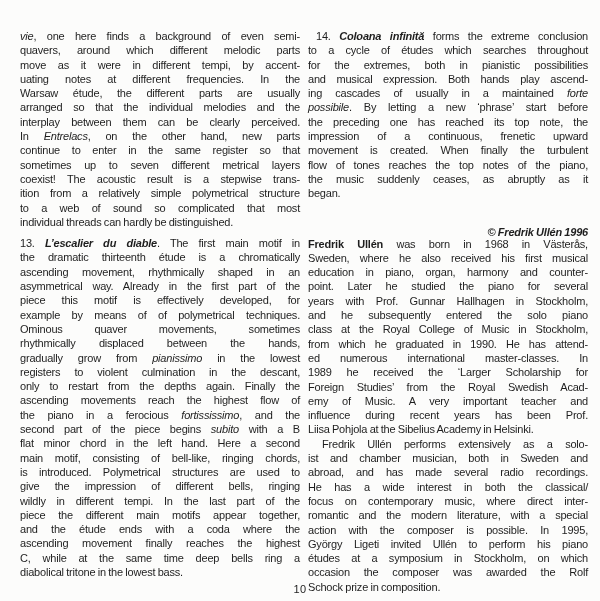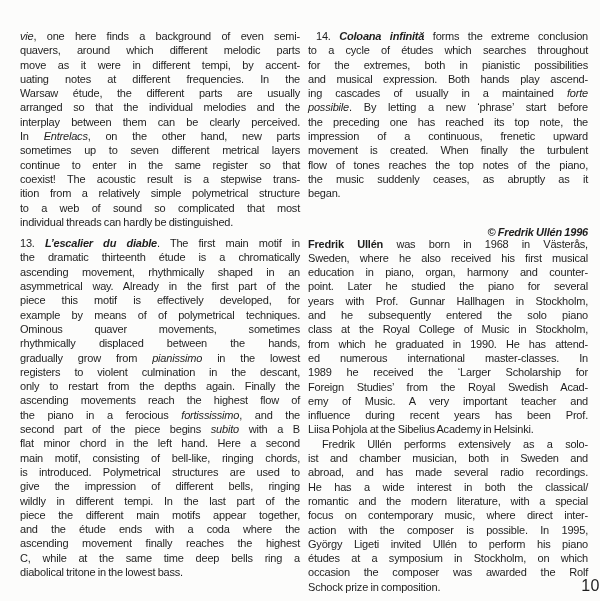--- a/index.html
+++ b/index.html
@@ -30,42 +30,42 @@
   .line.split { display: flex; justify-content: space-between; text-align: left; }
   .s-i  { font-style: italic; }
   .s-b  { font-weight: 700; }
   .s-bi { font-weight: 700; font-style: italic; margin-top: 36px; }
   .credit { transform: translateY(3px); }
   .footer {
     position: absolute;
     bottom: 6px;
     left: 0;
     right: 0;
-    text-align: right;
-    font-size: 16px;
+    text-align: center;
+    font-size: 11px;
     letter-spacing: 0.5px;
   }
 </style>
 </head>
 <body>
 
 <div class="page">
   <div class="columns">
     <div class="col">
         <div class="para">
           <div class="line j"><span class="s-i">vie</span><span>, one here finds a background of even semi-</span></div>
           <div class="line j"><span>quavers, around which different melodic parts</span></div>
           <div class="line j"><span>move as it were in different tempi, by accent-</span></div>
           <div class="line j"><span>uating notes at different frequencies. In the</span></div>
           <div class="line j"><span>Warsaw étude, the different parts are usually</span></div>
           <div class="line j"><span>arranged so that the individual melodies and the</span></div>
           <div class="line j"><span>interplay between them can be clearly perceived.</span></div>
           <div class="line j"><span>In </span><span class="s-i">Entrelacs</span><span>, on the other hand, new parts</span></div>
+          <div class="line j"><span>continue to enter in the same register so that</span></div>
           <div class="line j"><span>sometimes up to seven different metrical layers</span></div>
-          <div class="line j"><span>continue to enter in the same register so that</span></div>
           <div class="line j"><span>coexist! The acoustic result is a stepwise trans-</span></div>
           <div class="line j"><span>ition from a relatively simple polymetrical structure</span></div>
           <div class="line j"><span>to a web of sound so complicated that most</span></div>
           <div class="line l"><span>individual threads can hardly be distinguished.</span></div>
         </div>
         <div class="para" style="margin-top: 7px;">
           <div class="line j"><span>13. </span><span class="s-bi">L’escalier du diable</span><span>. The first main motif in</span></div>
           <div class="line j"><span>the dramatic thirteenth étude is a chromatically</span></div>
           <div class="line j"><span>ascending movement, rhythmically shaped in an</span></div>
           <div class="line j"><span>asymmetrical way. Already in the first part of the</span></div>
@@ -123,22 +123,22 @@
           <div class="line j"><span>Foreign Studies’ from the Royal Swedish Acad-</span></div>
           <div class="line j"><span>emy of Music. A very important teacher and</span></div>
           <div class="line j"><span>influence during recent years has been Prof.</span></div>
           <div class="line l"><span>Liisa Pohjola at the Sibelius Academy in Helsinki.</span></div>
         </div>
         <div class="para">
           <div class="line j" style="text-indent: 14px;"><span>Fredrik Ullén performs extensively as a solo-</span></div>
           <div class="line j"><span>ist and chamber musician, both in Sweden and</span></div>
           <div class="line j"><span>abroad, and has made several radio recordings.</span></div>
           <div class="line j"><span>He has a wide interest in both the classical/</span></div>
+          <div class="line j"><span>focus on contemporary music, where direct inter-</span></div>
           <div class="line j"><span>romantic and the modern literature, with a special</span></div>
-          <div class="line j"><span>focus on contemporary music, where direct inter-</span></div>
           <div class="line j"><span>action with the composer is possible. In 1995,</span></div>
           <div class="line j"><span>György Ligeti invited Ullén to perform his piano</span></div>
           <div class="line j"><span>études at a symposium in Stockholm, on which</span></div>
           <div class="line j"><span>occasion the composer was awarded the Rolf</span></div>
           <div class="line l"><span>Schock prize in composition.</span></div>
         </div>
       </div>
   </div>
   <div class="footer">10</div>
 </div>

